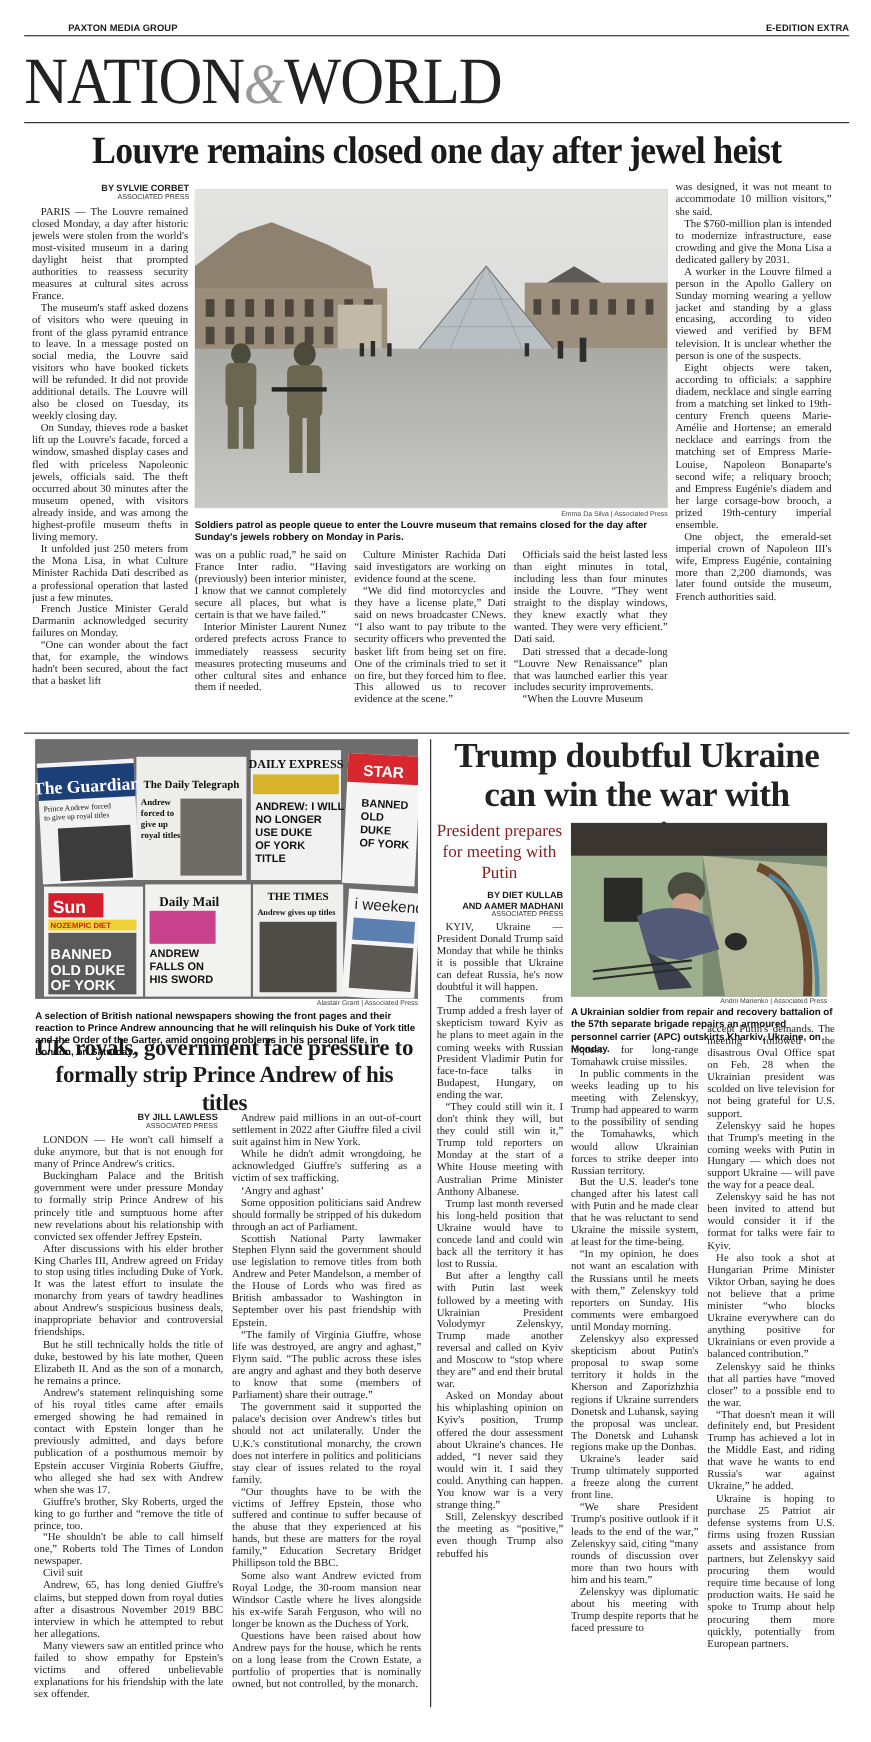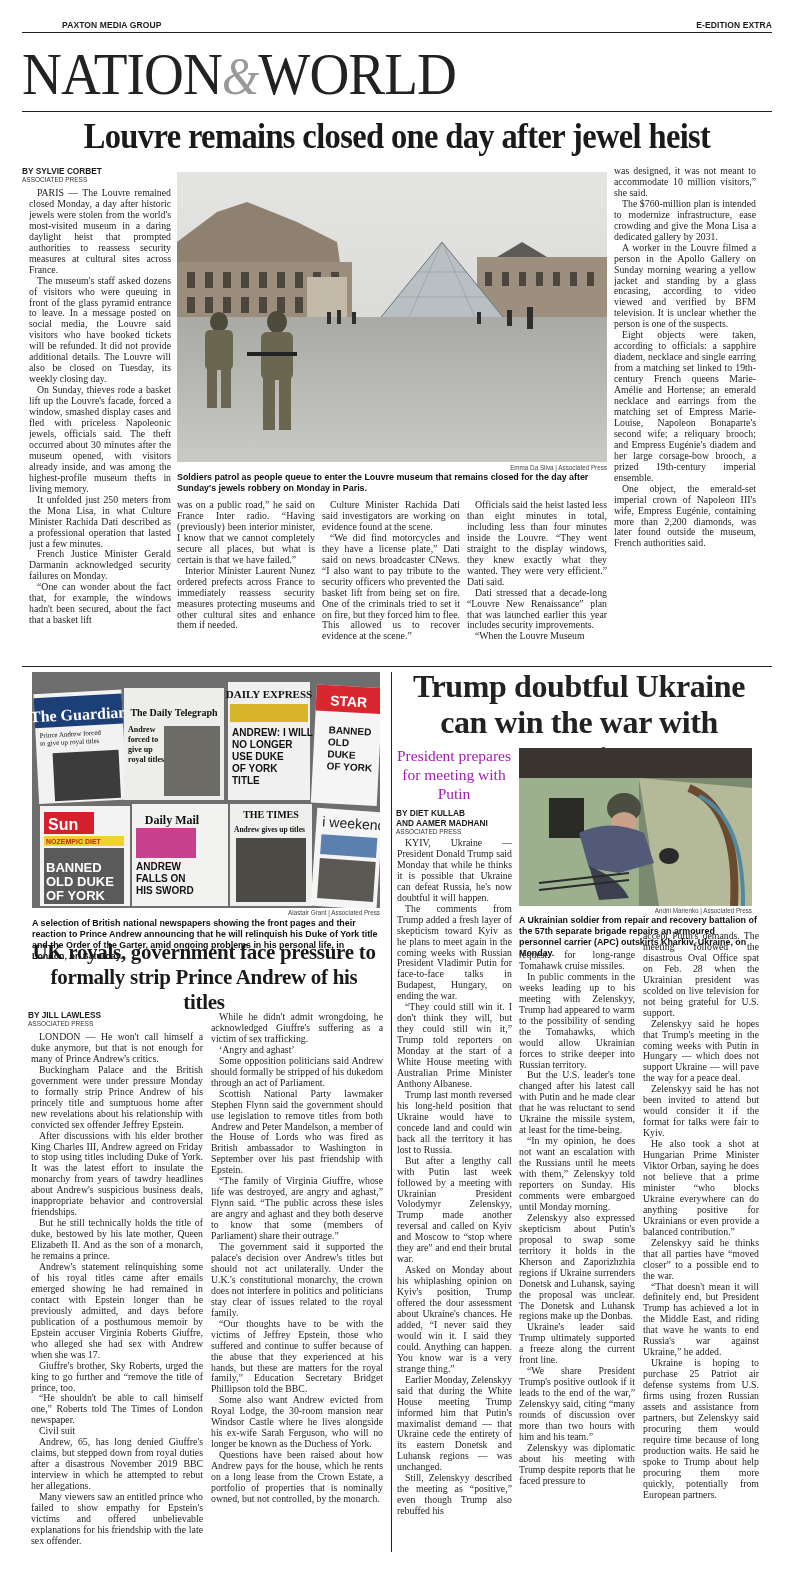--- a/index.html
+++ b/index.html
@@ -9,33 +9,33 @@
   .topbar { left: 22px; top: 18px; width: 750px; height: 15px; border-bottom: 1.2px solid #222;
             font-family: "Liberation Sans", sans-serif; font-weight: bold; font-size: 8.5px; letter-spacing: 0.1px; }
   .topbar .left { position: absolute; left: 0; top: 2px; padding-left: 40px; }
   .topbar .right { position: absolute; right: 0; top: 2px; padding-left: 44px; }
   .masthead { left: 22px; top: 44px; width: 750px; height: 68px; border-bottom: 1.2px solid #222; }
   .masthead .nw { font-family: "Liberation Serif", serif; font-size: 60px; line-height: 60px; letter-spacing: -1px;
                   transform: scaleX(0.92); transform-origin: left top; white-space: nowrap; color: #222; }
   .masthead .amp { color: #999; font-style: italic; font-size: 52px; }
   .headline1 { left: 22px; top: 116px; width: 750px; text-align: center; font-family: "Liberation Serif", serif;
                font-weight: bold; font-size: 35px; line-height: 42px; letter-spacing: -0.7px; transform: scaleX(0.93); }
-  .byline { text-align: left; font-family: "Liberation Sans", sans-serif; }
+  .byline { text-align: right; font-family: "Liberation Sans", sans-serif; }
   .byline .name { font-weight: bold; font-size: 8.3px; line-height: 10px; }
   .byline .org { font-size: 6.5px; line-height: 8px; color: #333; }
   .col { font-size: 9.8px; line-height: 10.95px; text-align: justify; hyphens: auto; color: #222; }
   .col p { text-indent: 8px; }
   .photo { overflow: hidden; }
   .credit { font-family: "Liberation Sans", sans-serif; font-size: 6.3px; color: #444; text-align: right; }
   .caption { font-family: "Liberation Sans", sans-serif; font-weight: bold; font-size: 8.9px; line-height: 11px; color: #111; }
   .vrule { background: #222; }
   .hrule { background: #222; height: 1px; }
   .headline2 { font-family: "Liberation Serif", serif; font-size: 32px; line-height: 36px; text-align: center; letter-spacing: -0.4px; color: #222; }
   .headline3 { font-family: "Liberation Serif", serif; font-weight: bold; font-size: 21px; line-height: 25px; text-align: center; letter-spacing: -0.3px; }
-  .deck { font-family: "Liberation Serif", serif; font-size: 15.5px; line-height: 19px; text-align: center; color: #a21caf; }
+  .deck { font-family: "Liberation Serif", serif; font-size: 15.5px; line-height: 19px; text-align: center; color: #7f1d1d; }
 </style>
 </head>
 <body>
 
 <div class="abs topbar">
   <span class="left">PAXTON MEDIA GROUP</span>
   <span class="right">E-EDITION EXTRA</span>
 </div>
 
 <div class="abs masthead">
@@ -253,20 +253,21 @@
     <p>After discussions with his elder brother King Charles III, Andrew agreed on Friday to stop using titles including Duke of York. It was the latest effort to insulate the monarchy from years of tawdry headlines about Andrew's suspicious business deals, inappropriate behavior and controversial friendships.</p>
   <p>But he still technically holds the title of duke, bestowed by his late mother, Queen Elizabeth II. And as the son of a monarch, he remains a prince.</p>
     <p>Andrew's statement relinquishing some of his royal titles came after emails emerged showing he had remained in contact with Epstein longer than he previously admitted, and days before publication of a posthumous memoir by Epstein accuser Virginia Roberts Giuffre, who alleged she had sex with Andrew when she was 17.</p>
     <p>Giuffre's brother, Sky Roberts, urged the king to go further and “remove the title of prince, too.</p>
   <p>“He shouldn't be able to call himself one,” Roberts told The Times of London newspaper.</p>
     <p>Civil suit</p>
     <p>Andrew, 65, has long denied Giuffre's claims, but stepped down from royal duties after a disastrous November 2019 BBC interview in which he attempted to rebut her allegations.</p>
     <p>Many viewers saw an entitled prince who failed to show empathy for Epstein's victims and offered unbelievable explanations for his friendship with the late sex offender.</p>
 </div>
 <div class="abs col" style="left:211px;top:1012px;width:172px;height:540px;overflow:hidden;">
+  <p>Andrew paid millions in an out-of-court settlement in 2022 after Giuffre filed a civil suit against him in New York.</p>
     <p>While he didn't admit wrongdoing, he acknowledged Giuffre's suffering as a victim of sex trafficking.</p>
     <p>‘Angry and aghast’</p>
   <p>Some opposition politicians said Andrew should formally be stripped of his dukedom through an act of Parliament.</p>
     <p>Scottish National Party lawmaker Stephen Flynn said the government should use legislation to remove titles from both Andrew and Peter Mandelson, a member of the House of Lords who was fired as British ambassador to Washington in September over his past friendship with Epstein.</p>
     <p>“The family of Virginia Giuffre, whose life was destroyed, are angry and aghast,” Flynn said. “The public across these isles are angry and aghast and they both deserve to know that some (members of Parliament) share their outrage.”</p>
   <p>The government said it supported the palace's decision over Andrew's titles but should not act unilaterally. Under the U.K.'s constitutional monarchy, the crown does not interfere in politics and politicians stay clear of issues related to the royal family.</p>
     <p>“Our thoughts have to be with the victims of Jeffrey Epstein, those who suffered and continue to suffer because of the abuse that they experienced at his hands, but these are matters for the royal family,” Education Secretary Bridget Phillipson told the BBC.</p>
     <p>Some also want Andrew evicted from Royal Lodge, the 30-room mansion near Windsor Castle where he lives alongside his ex-wife Sarah Ferguson, who will no longer be known as the Duchess of York.</p>
     <p>Questions have been raised about how Andrew pays for the house, which he rents on a long lease from the Crown Estate, a portfolio of properties that is nominally owned, but not controlled, by the monarch.</p>
 </div>
@@ -306,21 +307,20 @@
 <div class="abs credit" style="left:519px;top:907px;width:233px;">Andrii Marienko | Associated Press</div>
 <div class="abs caption" style="left:519px;top:915px;width:238px;">A Ukrainian soldier from repair and recovery battalion of the 57th separate brigade repairs an armoured personnel carrier (APC) outskirts Kharkiv, Ukraine, on Monday.</div>
 
 <div class="abs col" style="left:397px;top:838px;width:115px;height:714px;overflow:hidden;">
   <p>KYIV, Ukraine — President Donald Trump said Monday that while he thinks it is possible that Ukraine can defeat Russia, he's now doubtful it will happen.</p>
     <p>The comments from Trump added a fresh layer of skepticism toward Kyiv as he plans to meet again in the coming weeks with Russian President Vladimir Putin for face-to-face talks in Budapest, Hungary, on ending the war.</p>
     <p>“They could still win it. I don't think they will, but they could still win it,” Trump told reporters on Monday at the start of a White House meeting with Australian Prime Minister Anthony Albanese.</p>
     <p>Trump last month reversed his long-held position that Ukraine would have to concede land and could win back all the territory it has lost to Russia.</p>
   <p>But after a lengthy call with Putin last week followed by a meeting with Ukrainian President Volodymyr Zelenskyy, Trump made another reversal and called on Kyiv and Moscow to “stop where they are” and end their brutal war.</p>
     <p>Asked on Monday about his whiplashing opinion on Kyiv's position, Trump offered the dour assessment about Ukraine's chances. He added, “I never said they would win it. I said they could. Anything can happen. You know war is a very strange thing.”</p>
-    <p>Earlier Monday, Zelenskyy said that during the White House meeting Trump informed him that Putin's maximalist demand — that Ukraine cede the entirety of its eastern Donetsk and Luhansk regions — was unchanged.</p>
     <p>Still, Zelenskyy described the meeting as “positive,” even though Trump also rebuffed his</p>
 </div>
 <div class="abs col" style="left:519px;top:950px;width:116px;height:602px;overflow:hidden;">
   <p style="text-indent:0">request for long-range Tomahawk cruise missiles.</p>
     <p>In public comments in the weeks leading up to his meeting with Zelenskyy, Trump had appeared to warm to the possibility of sending the Tomahawks, which would allow Ukrainian forces to strike deeper into Russian territory.</p>
     <p>But the U.S. leader's tone changed after his latest call with Putin and he made clear that he was reluctant to send Ukraine the missile system, at least for the time-being.</p>
     <p>“In my opinion, he does not want an escalation with the Russians until he meets with them,” Zelenskyy told reporters on Sunday. His comments were embargoed until Monday morning.</p>
   <p>Zelenskyy also expressed skepticism about Putin's proposal to swap some territory it holds in the Kherson and Zaporizhzhia regions if Ukraine surrenders Donetsk and Luhansk, saying the proposal was unclear. The Donetsk and Luhansk regions make up the Donbas.</p>
     <p>Ukraine's leader said Trump ultimately supported a freeze along the current front line.</p>
     <p>“We share President Trump's positive outlook if it leads to the end of the war,” Zelenskyy said, citing “many rounds of discussion over more than two hours with him and his team.”</p>

